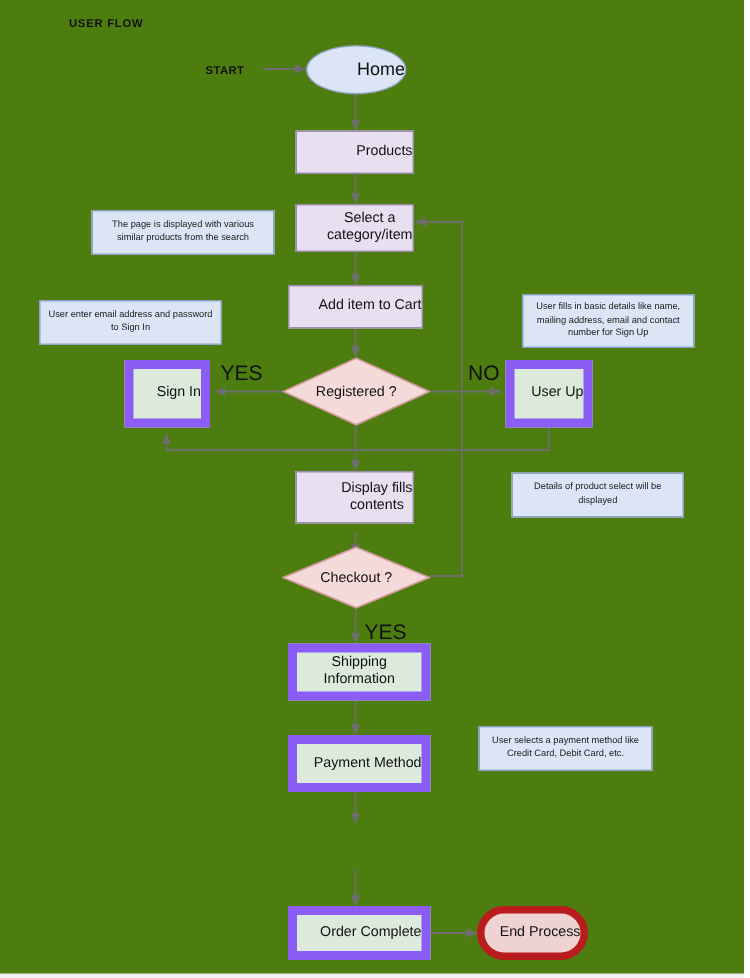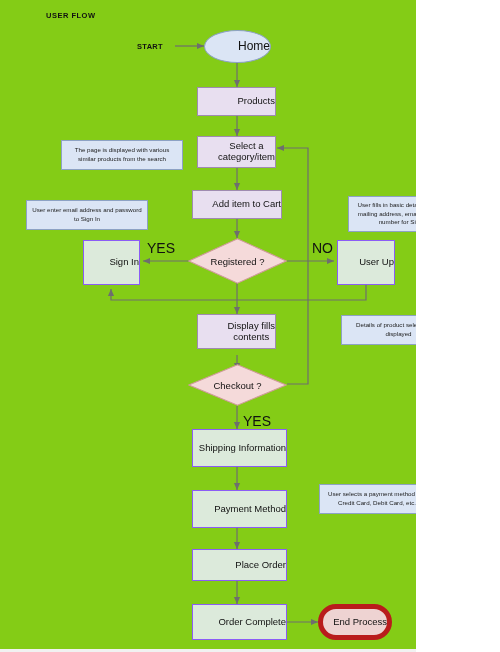--- a/index.html
+++ b/index.html
@@ -5,23 +5,23 @@
   html, body {
     margin: 0;
     padding: 0;
     background: #ffffff;
   }
   body {
     font-family: "Liberation Sans", sans-serif;
   }
   #canvas {
     position: relative;
-    width: 416px;
+    width: 496px;
     height: 652px;
-    background: #84cc16;
+    background: #4d7c0f;
     overflow: hidden;
   }
   #edges {
     position: absolute;
     left: 0;
     top: 0;
     width: 500px;
     height: 652px;
     pointer-events: none;
   }
@@ -35,21 +35,21 @@
     color: #111111;
     line-height: 1.15;
     z-index: 2;
   }
   .proc {
     border: 1px solid #9f8bb0;
     background: #e8dff0;
     font-size: 9.5px;
   }
   .green {
-    border: 1px solid #8b5cf6;
+    border: 6px solid #8b5cf6;
     background: #dceadb;
     font-size: 9.5px;
   }
   .terminator-start {
     border: 1px solid #8da2c4;
     background: #dbe5f5;
     border-radius: 50%;
     font-size: 12px;
   }
   .terminator-end {
@@ -212,23 +212,20 @@
   </div>
 
   <div class="node green" style="left:192px; top:429px; width:95px; height:38px;">
     <span>Shipping Information</span>
   </div>
 
   <div class="node green" style="left:192px; top:490px; width:95px; height:38px;">
     <span>Payment Method</span>
   </div>
 
-  <div class="node green" style="left:192px; top:549px; width:95px; height:32px;">
-    <span>Place Order</span>
-  </div>
 
   <div class="node green" style="left:192px; top:604px; width:95px; height:36px;">
     <span>Order Complete</span>
   </div>
 
   <div class="node terminator-end" style="left:318px; top:604px; width:74px; height:36px;">
     <span>End Process</span>
   </div>
 
   <div class="edge-label" style="left:147px; top:240px;">YES</div>

